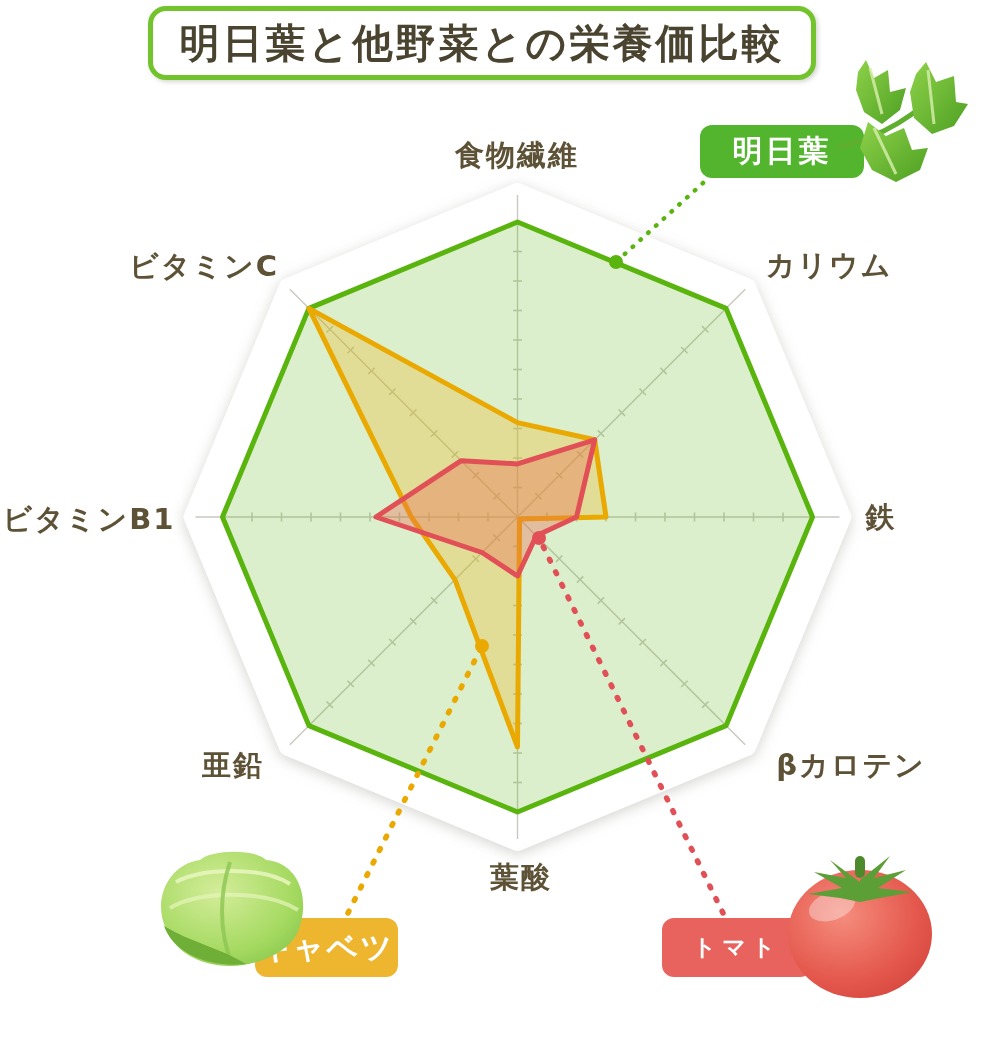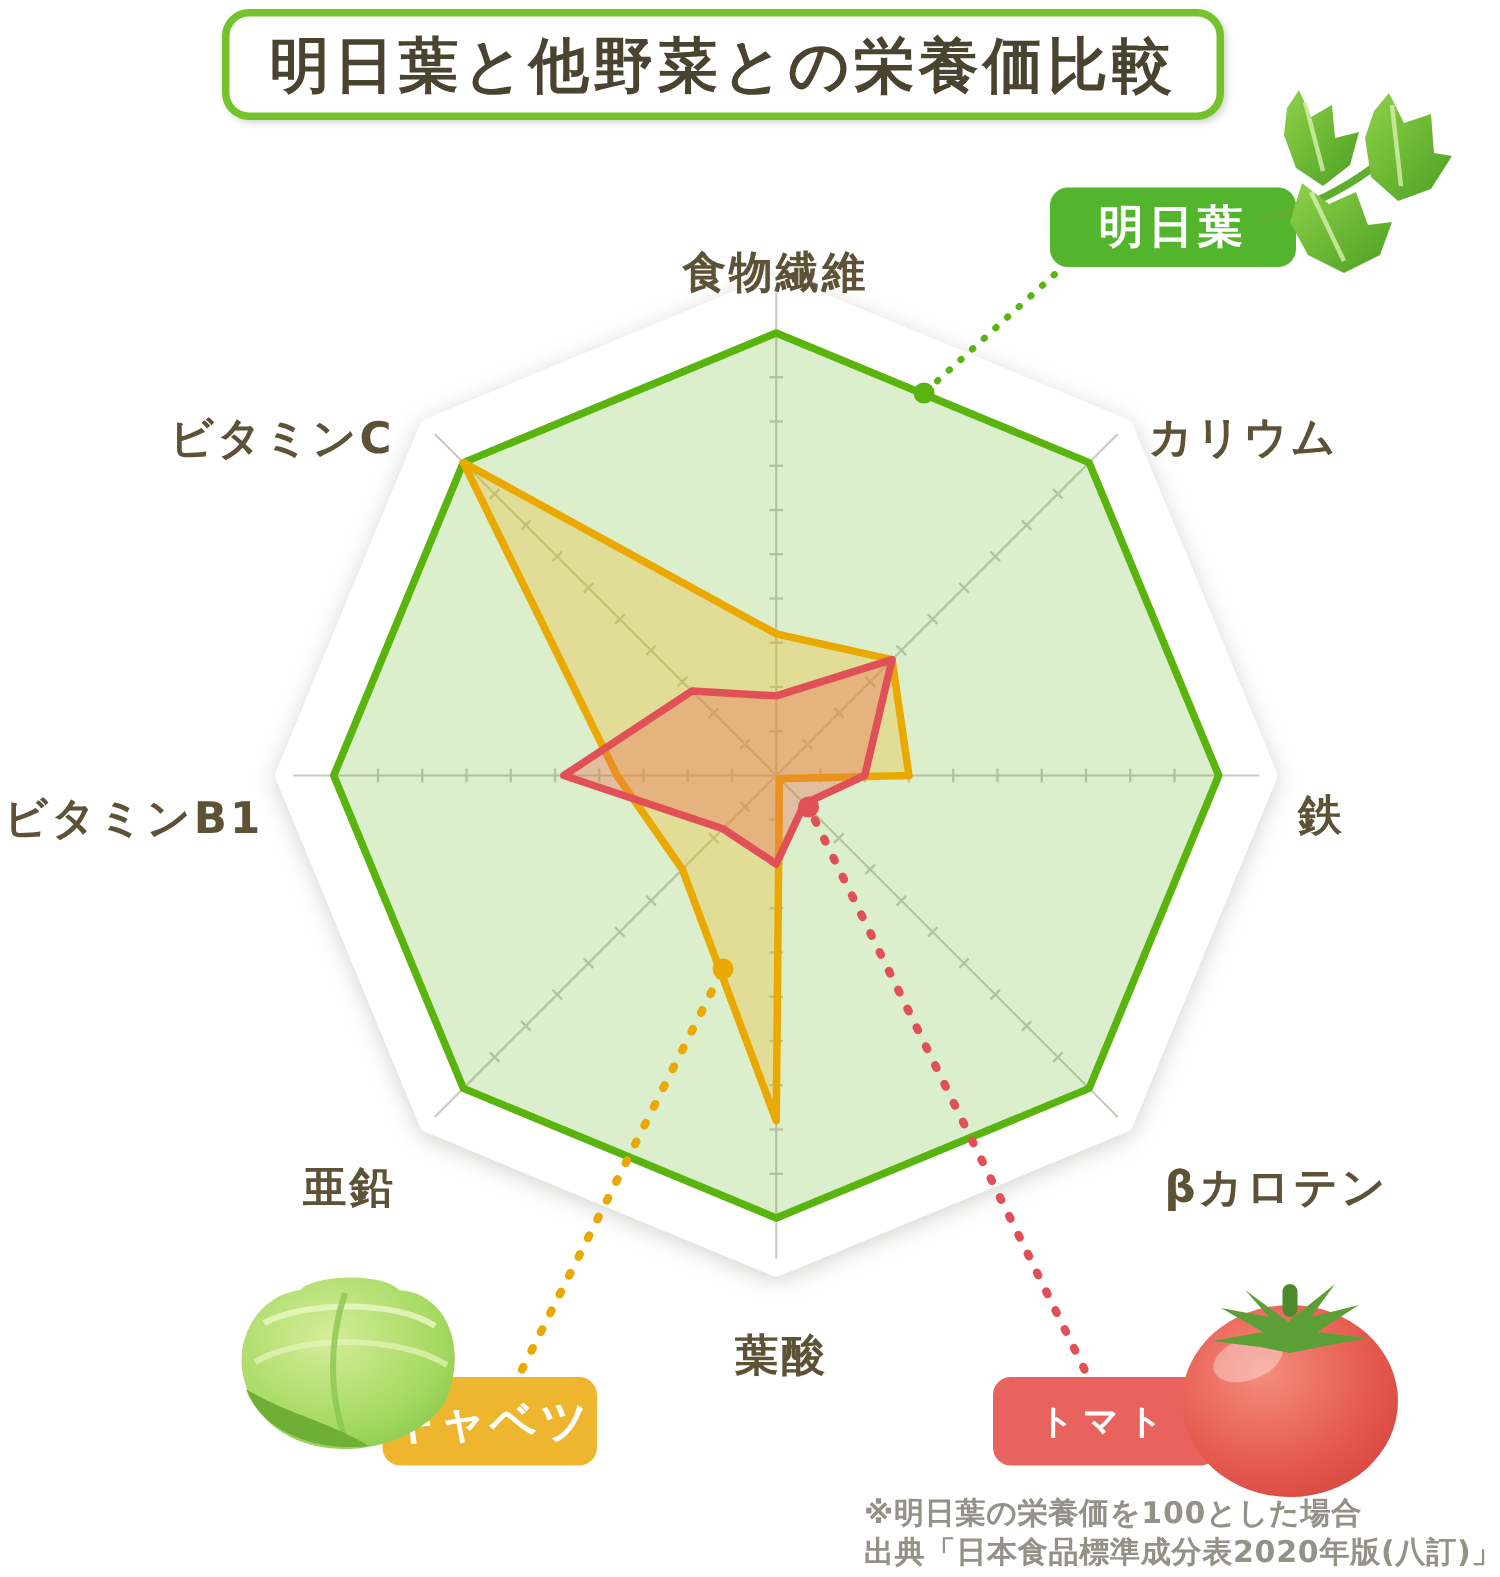--- a/index.html
+++ b/index.html
@@ -8,21 +8,21 @@
   
   .title-box{position:absolute;left:148px;top:6px;width:658px;height:64px;
     background:#ffffff;border:5px solid #72c32c;border-radius:18px;
     display:flex;align-items:center;justify-content:center;
     box-shadow:2px 2px 4px rgba(90,90,80,.25);}
   .title-box span{font-size:40px;font-weight:bold;color:#49432f;letter-spacing:3px;white-space:nowrap;}
   
   #radar{position:absolute;left:0;top:0;width:1000px;height:1051px;}
   
   .axis-label{position:absolute;transform:translate(-50%,-50%);
-    font-size:29px;font-weight:bold;color:#5d5136;letter-spacing:2px;white-space:nowrap;margin-top:26px;}
+    font-size:29px;font-weight:bold;color:#5d5136;letter-spacing:2px;white-space:nowrap;}
   
   .badge{position:absolute;display:flex;align-items:center;justify-content:center;
     color:#fff;font-weight:bold;border-radius:12px;white-space:nowrap;}
   .badge-ashitaba{left:700px;top:125px;width:164px;height:53px;font-size:30px;letter-spacing:3px;}
   .badge-cabbage{left:255px;top:918px;width:143px;height:59px;font-size:31px;letter-spacing:2px;}
   .badge-tomato{left:662px;top:918px;width:150px;height:59px;font-size:23px;letter-spacing:6px;}
   
   .veg{position:absolute;}
   .veg-leaf{left:808px;top:52px;width:162px;height:138px;}
   .veg-cabbage{left:150px;top:846px;width:164px;height:124px;}
@@ -143,21 +143,21 @@
   </div>
 
   <div id="axis-labels">
       <div class="axis-label" style="left: 517px; top: 156px;">食物繊維</div>
       <div class="axis-label" style="left: 829px; top: 266px;">カリウム</div>
       <div class="axis-label" style="left: 881px; top: 518px;">鉄</div>
       <div class="axis-label" style="left: 851px; top: 766px;">βカロテン</div>
       <div class="axis-label" style="left: 521px; top: 878px; text-align: center;">葉酸</div>
       <div class="axis-label" style="left: 233px; top: 766px;">亜鉛</div>
       <div class="axis-label" style="left: 89px; top: 520px;">ビタミンB1</div>
-      <div class="axis-label" style="left: 188px; top: 267px;">ビタミンC</div>
+      <div class="axis-label" style="left: 204px; top: 267px;">ビタミンC</div>
     </div>
 
   <div class="badge badge-ashitaba" style="background: rgb(83, 180, 46);">明日葉</div>
   <div class="badge badge-cabbage" style="background: rgb(238, 182, 47);">キャベツ</div>
   <div class="badge badge-tomato" style="background: rgb(232, 99, 93);">トマト</div>
 
   <svg class="veg veg-leaf" viewBox="0 0 162 138">
     <defs>
       <linearGradient id="lg" x1="0" y1="0" x2="1" y2="1">
         <stop offset="0" stop-color="#8ed24a"></stop>
@@ -193,18 +193,14 @@
           <stop offset="0.55" stop-color="#e4574c"></stop>
           <stop offset="1" stop-color="#c93a34"></stop>
       </radialGradient>
     </defs>
     <ellipse cx="80" cy="92" rx="72" ry="64" fill="url(#tg)"></ellipse>
     <ellipse cx="52" cy="64" rx="24" ry="14" fill="#ffffff" opacity="0.35" transform="rotate(-20 52 64)"></ellipse>
     <path d="M80 40 L50 18 L66 36 L34 30 L62 46 L28 52 L60 56 L80 60 L100 56 L132 50 L98 46 L126 28 L94 36 L110 14 L80 38 Z" fill="#5d9f37"></path>
     <rect x="75" y="14" width="10" height="22" rx="5" fill="#4d8a2c"></rect>
   </svg>
 
-  <div class="footnote">
-    <div>※明日葉の栄養価を100とした場合</div>
-    <div>出典「日本食品標準成分表2020年版(八訂)」</div>
-  </div>
 
 </div>
 
 </body></html>

